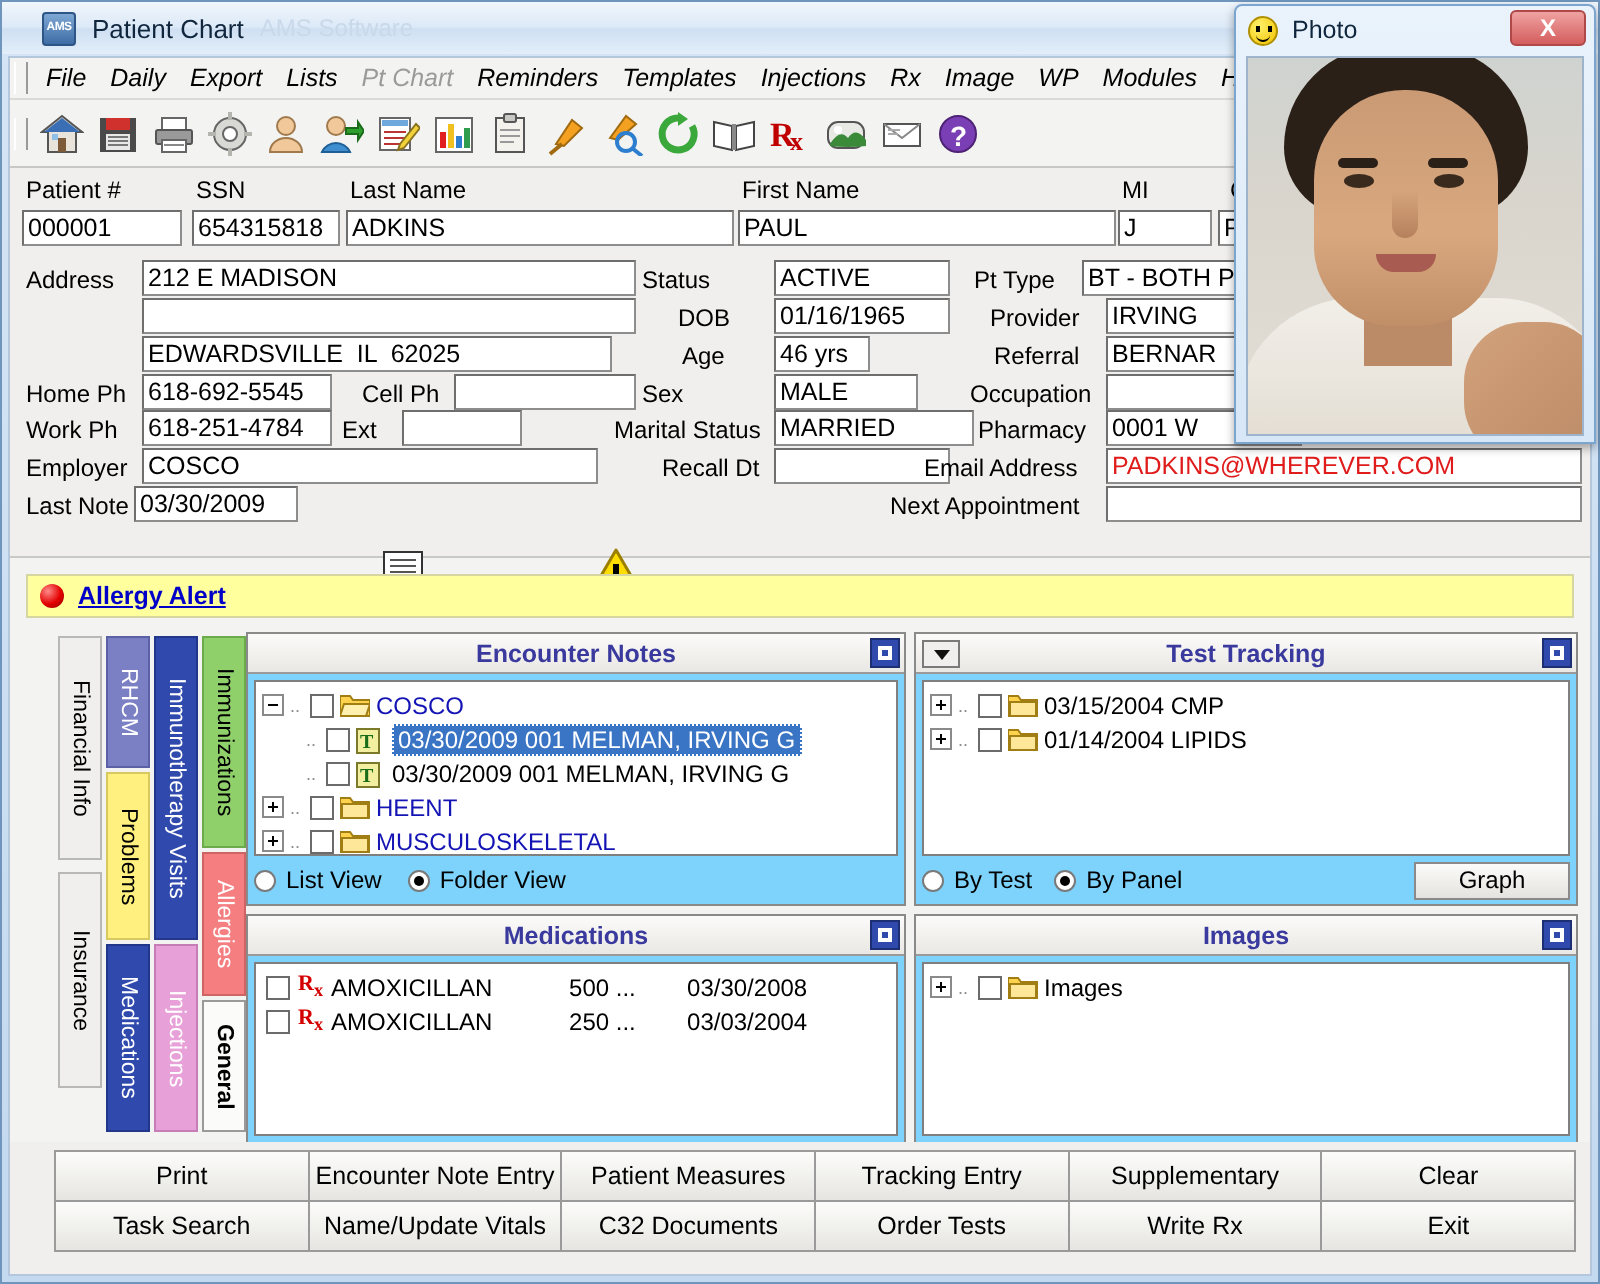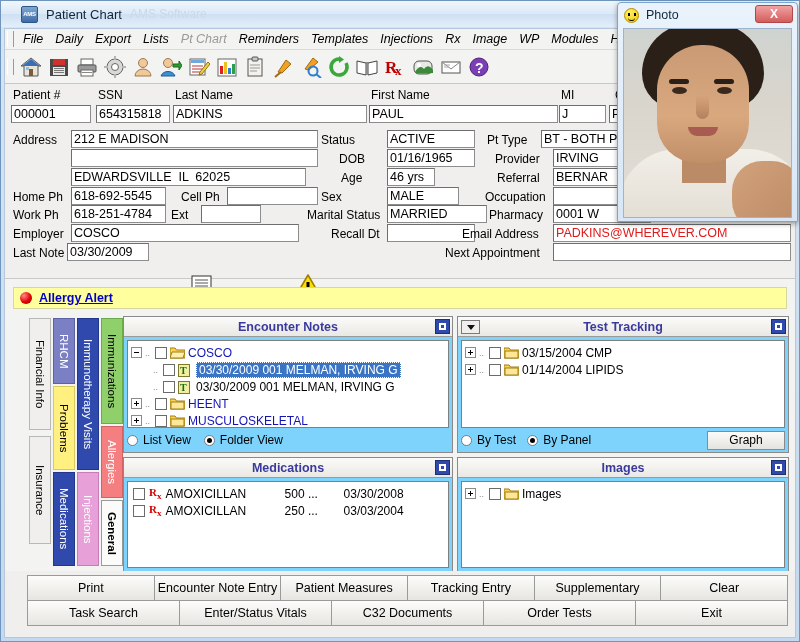--- a/index.html
+++ b/index.html
@@ -743,23 +743,24 @@
       <div class="btnrow">
         <div class="bigbtn">Print</div>
         <div class="bigbtn">Encounter Note Entry</div>
         <div class="bigbtn">Patient Measures</div>
         <div class="bigbtn">Tracking Entry</div>
         <div class="bigbtn">Supplementary</div>
         <div class="bigbtn">Clear</div>
       </div>
       <div class="btnrow" style="margin-top:-1px;">
         <div class="bigbtn">Task Search</div>
-        <div class="bigbtn">Enter/Status Vitals</div>
+        <div class="bigbtn">Name/Update Vitals</div>
         <div class="bigbtn">C32 Documents</div>
         <div class="bigbtn">Order Tests</div>
+        <div class="bigbtn">Write Rx</div>
         <div class="bigbtn">Exit</div>
       </div>
     </div>
   </div>
 </div>
 
 <div id="photo-window">
   <div id="photo-titlebar">
     <div id="photo-smiley"></div>
     <div id="photo-title">Photo</div>

